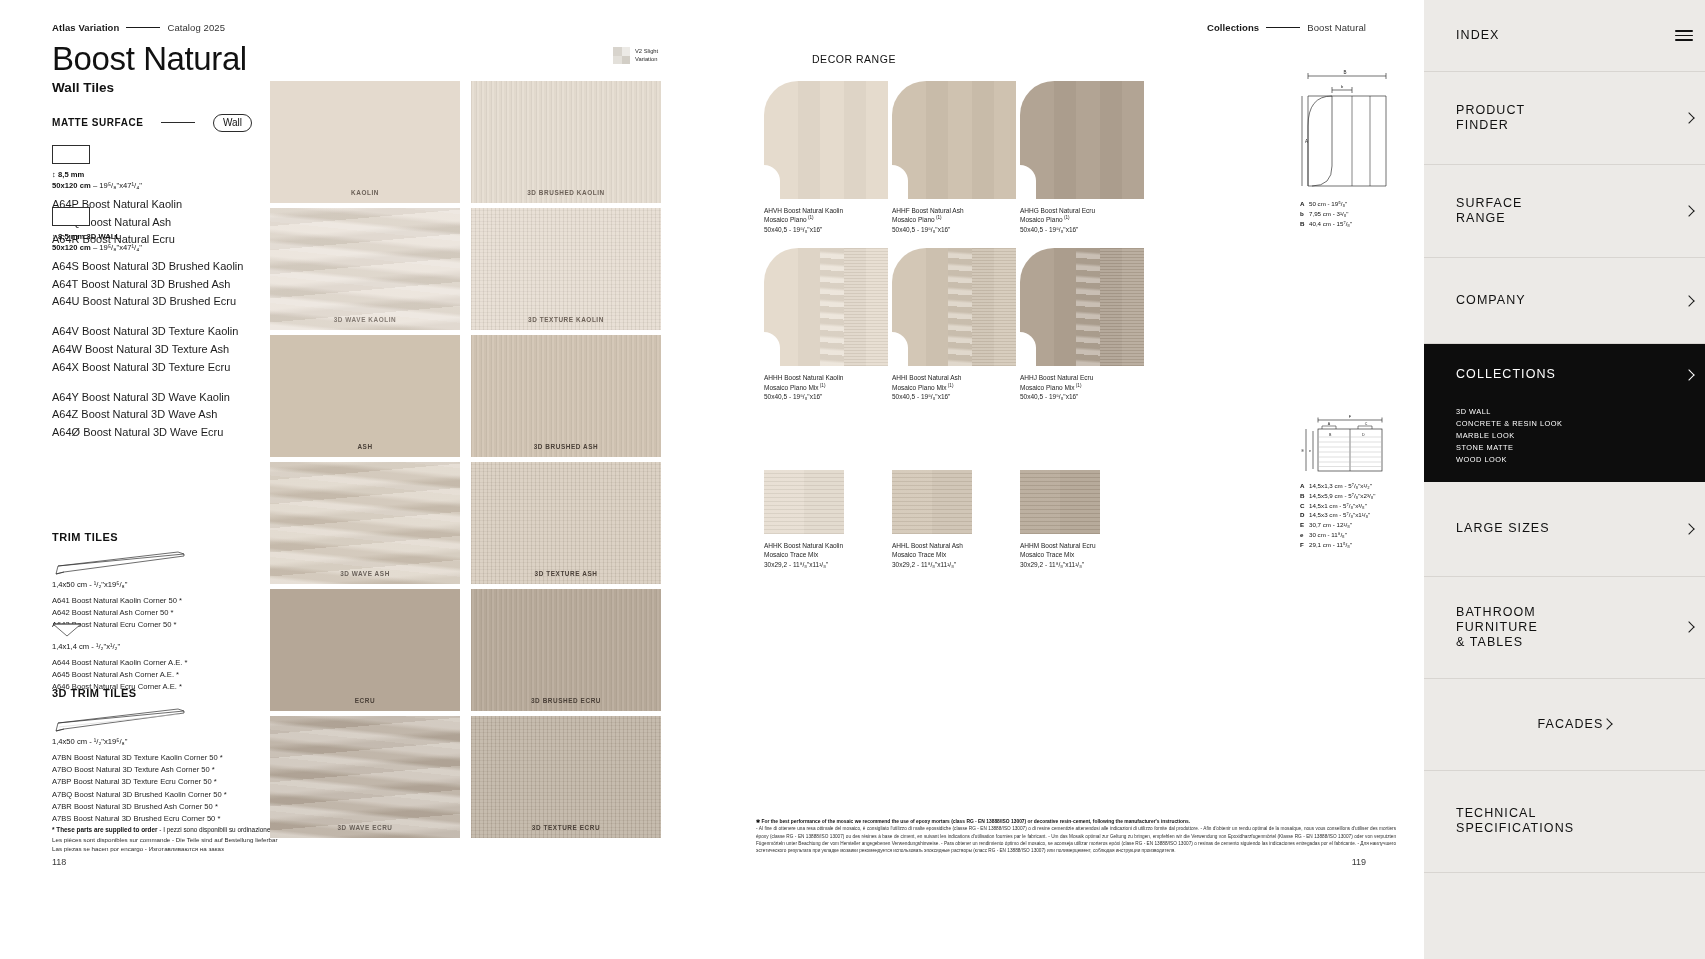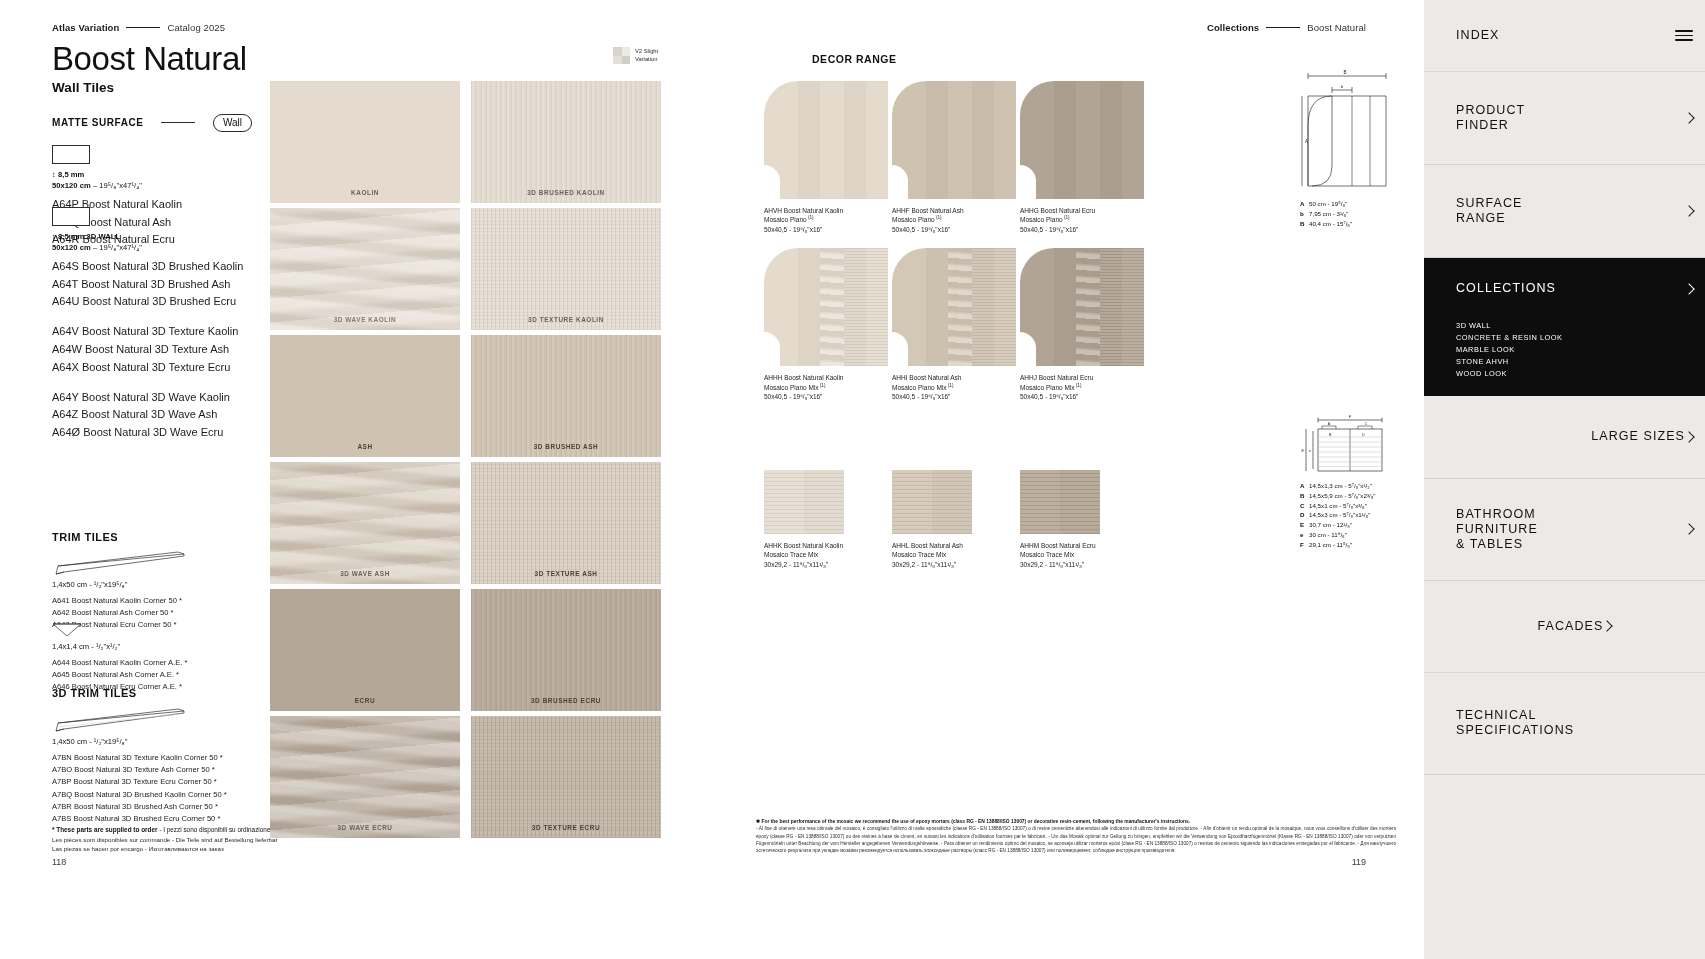--- a/index.html
+++ b/index.html
@@ -167,21 +167,21 @@
         rgba(255,255,255,.10) 1.5px, rgba(255,255,255,.10) 4px),
       repeating-linear-gradient(0deg,
         rgba(0,0,0,.035) 0px, rgba(0,0,0,.035) 1px,
         rgba(255,255,255,.05) 1px, rgba(255,255,255,.05) 3.5px),
       var(--c);
   }
 
   
   #decor-head {
     position: absolute; left: 764px; top: 53px;
-    font-size: 10.5px; font-weight: 700; letter-spacing: .05em; color: #111; padding-left: 48px;
+    font-size: 10.5px; font-weight: 400; letter-spacing: .05em; color: #111; padding-left: 48px;
   }
   #decor-grid {
     position: absolute; left: 764px; top: 81px;
     display: grid;
     grid-template-columns: 124px 124px 124px;
     gap: 0 4px;
   }
   .decor-cell { width: 124px; }
   .decor-art { position: relative; width: 124px; margin-bottom: 7px; }
   .decor-cap { font-size: 6.5px; color: #1c1c1c; line-height: 1.45; }
@@ -668,32 +668,36 @@
       <div class="sb-item" style="height: 93px;">
         <div class="sb-label">PRODUCT
 FINDER</div>
         <div class="sb-chev"></div>
       </div>
       <div class="sb-item" style="height: 93px;">
         <div class="sb-label">SURFACE
 RANGE</div>
         <div class="sb-chev"></div>
       </div>
+      <div class="sb-item" style="height: 86px;">
+        <div class="sb-label">COMPANY</div>
+        <div class="sb-chev"></div>
+      </div>
       <div class="sb-item active" style="height: 62px;">
         <div class="sb-label">COLLECTIONS</div>
         <div class="sb-chev"></div>
       </div>
       <div class="sb-sub">
         <div>3D WALL</div>
         <div>CONCRETE &amp; RESIN LOOK</div>
         <div>MARBLE LOOK</div>
-        <div>STONE AHVH</div>
+        <div>STONE MATTE</div>
         <div>WOOD LOOK</div>
       </div>
-      <div class="sb-item" style="height: 83px; justify-content: flex-end;">
+      <div class="sb-item" style="height: 95px;">
         <div class="sb-label">LARGE SIZES</div>
         <div class="sb-chev"></div>
       </div>
       <div class="sb-item" style="height: 102px;">
         <div class="sb-label">BATHROOM
 FURNITURE
 &amp; TABLES</div>
         <div class="sb-chev"></div>
       </div>
       <div class="sb-item" style="height: 92px; justify-content: center;">

